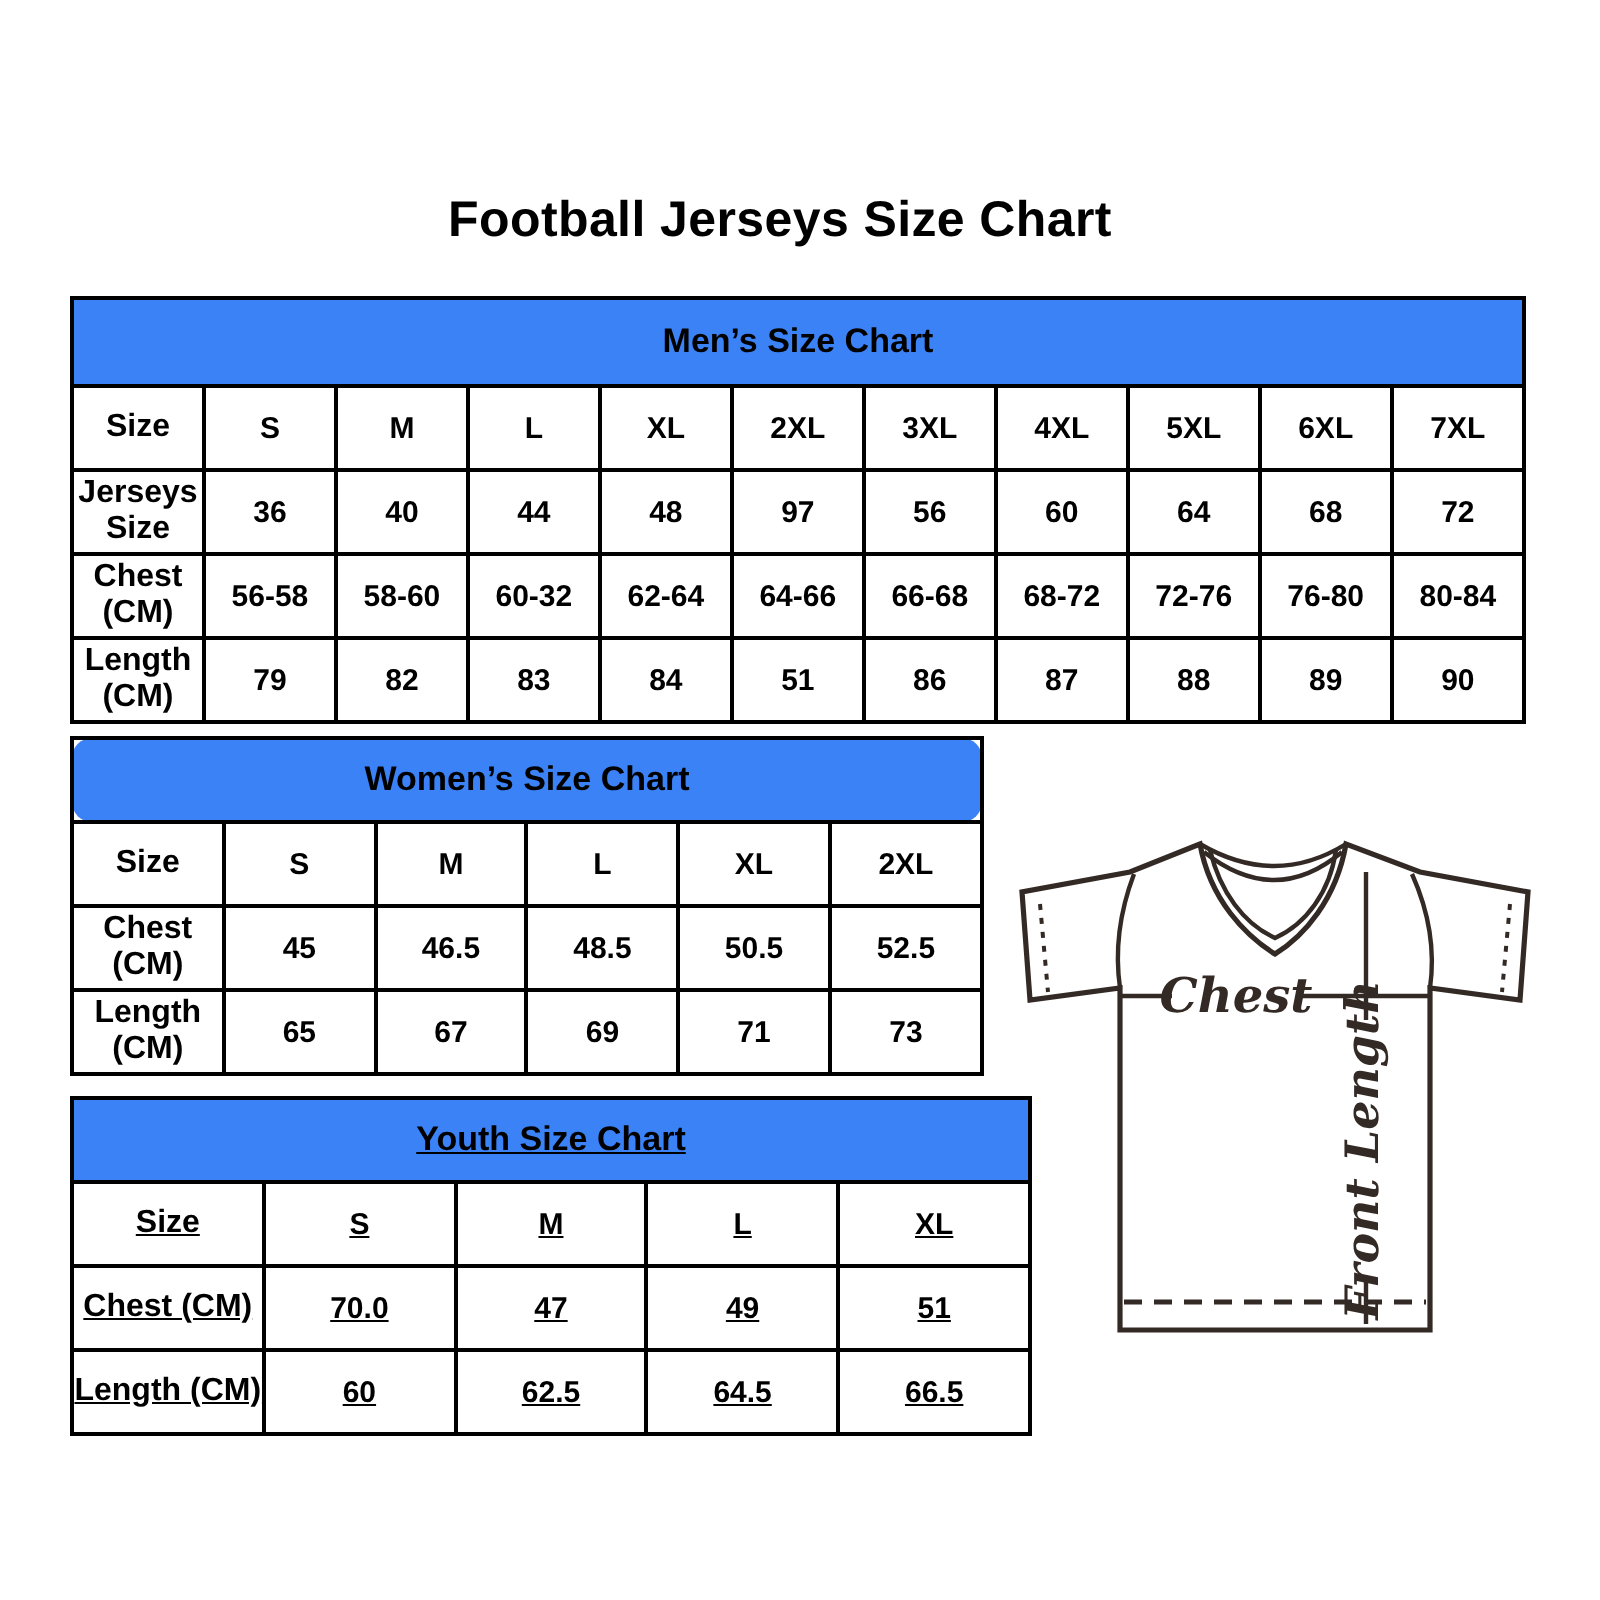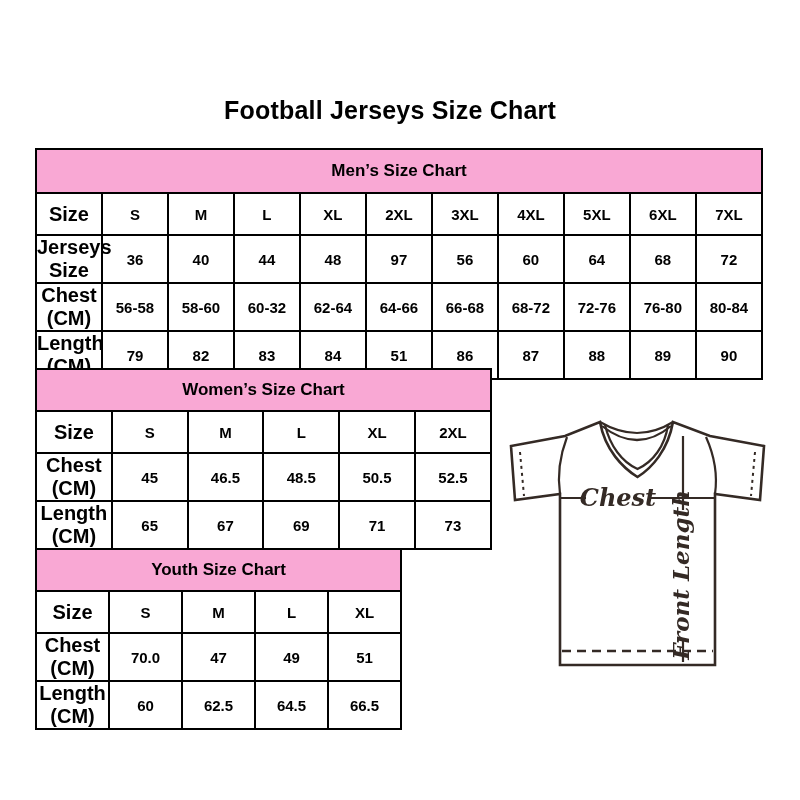--- a/index.html
+++ b/index.html
@@ -4,29 +4,29 @@
 <style>
   html,body{margin:0;padding:0;background:#fff;}
   #page{position:relative;width:800px;height:800px;background:#ffffff;overflow:hidden;
         font-family:"Liberation Sans",sans-serif;color:#000;}
   .page-title{position:absolute;top:96px;left:0;width:780px;text-align:center;
               font-size:25px;font-weight:bold;letter-spacing:0.2px;}
   table.size-table{position:absolute;border-collapse:collapse;table-layout:fixed;
                    background:#fff;}
   table.size-table td,table.size-table th{border:2px solid #000;text-align:center;
                    vertical-align:middle;font-weight:bold;padding:0;}
-  .tbl-caption{background:#f9a8d4;font-size:17px;height:42px;}
+  .tbl-caption{background:#3b82f6;font-size:17px;height:42px;}
   .cell{font-size:15px;height:40px;}
-  .rowlabel{font-size:20px;height:40px;}
+  .rowlabel{font-size:16px;height:40px;}
   #mens-table{left:35px;top:148px;width:728px;}
   #mens-table td:first-child{width:113px;}
   #womens-table{left:35px;top:368px;width:457px;}
-  #womens-table td:first-child{width:113px;}
+  #womens-table td:first-child{width:113px;border-radius:10px;}
   #womens-table .tbl-caption{height:40px;}
-  #youth-table{left:35px;top:548px;width:367px;}
+  #youth-table{left:35px;top:548px;width:481px;text-decoration:underline;}
   #youth-table td:first-child{width:113px;}
   #youth-table .tbl-caption{height:40px;}
   #jersey-diagram{position:absolute;left:498px;top:410px;width:275px;height:262px;}
   .diag-line{stroke:#342a25;fill:none;}
   .diag-text{fill:#342a25;font-family:"DejaVu Serif","Liberation Serif",serif;
              font-style:italic;font-weight:bold;}
 </style>
 </head>
 <body>
 

